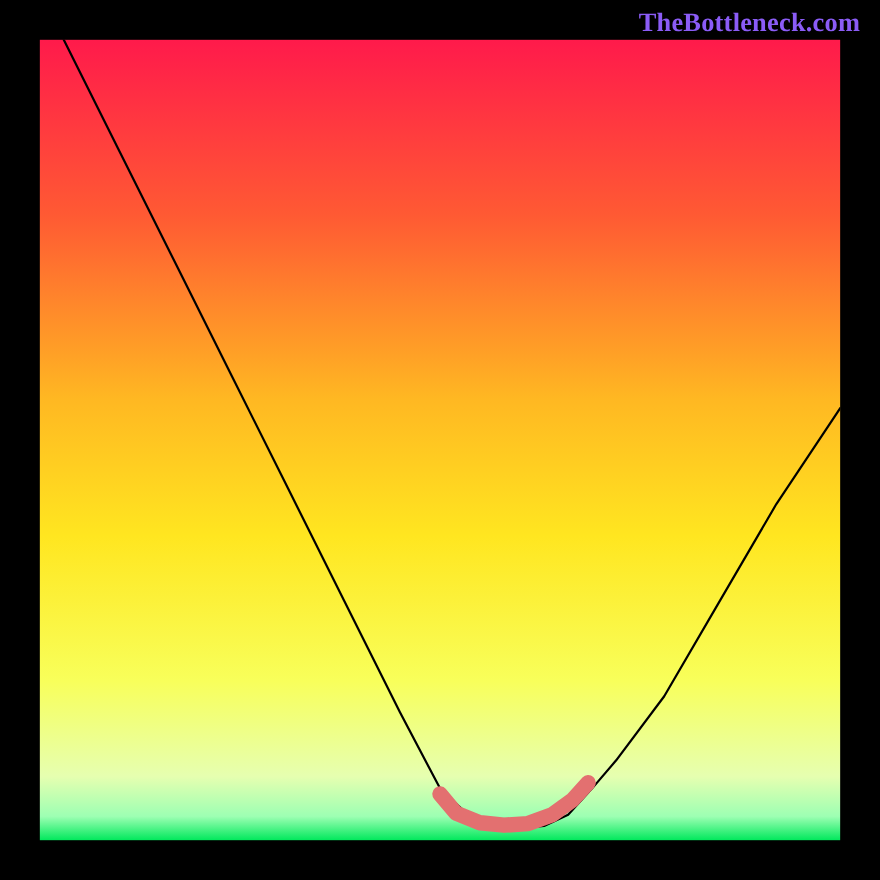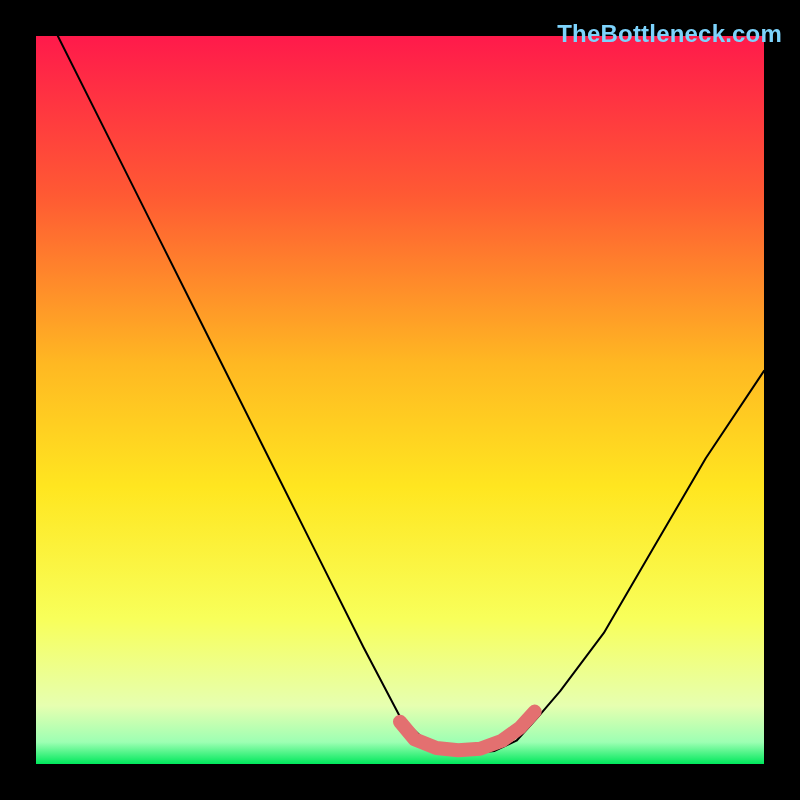--- a/index.html
+++ b/index.html
@@ -7,27 +7,28 @@
     padding: 0;
     background: #000;
     width: 800px;
     height: 800px;
     overflow: hidden;
     position: relative;
     font-family: Arial, Helvetica, sans-serif;
   }
   .watermark {
     position: absolute;
-    top: 20px;
+    top: 8px;
     right: 18px;
-    color: #7dd3fc;
+    color: #8b5cf6;
     font-size: 24px;
     font-weight: bold;
     z-index: 10;
     letter-spacing: 0.2px;
+    font-family: Liberation Serif, serif;
   }
   .chart {
     position: absolute;
     left: 36px;
     top: 36px;
     width: 728px;
     height: 728px;
   }
 </style>
 </head>

